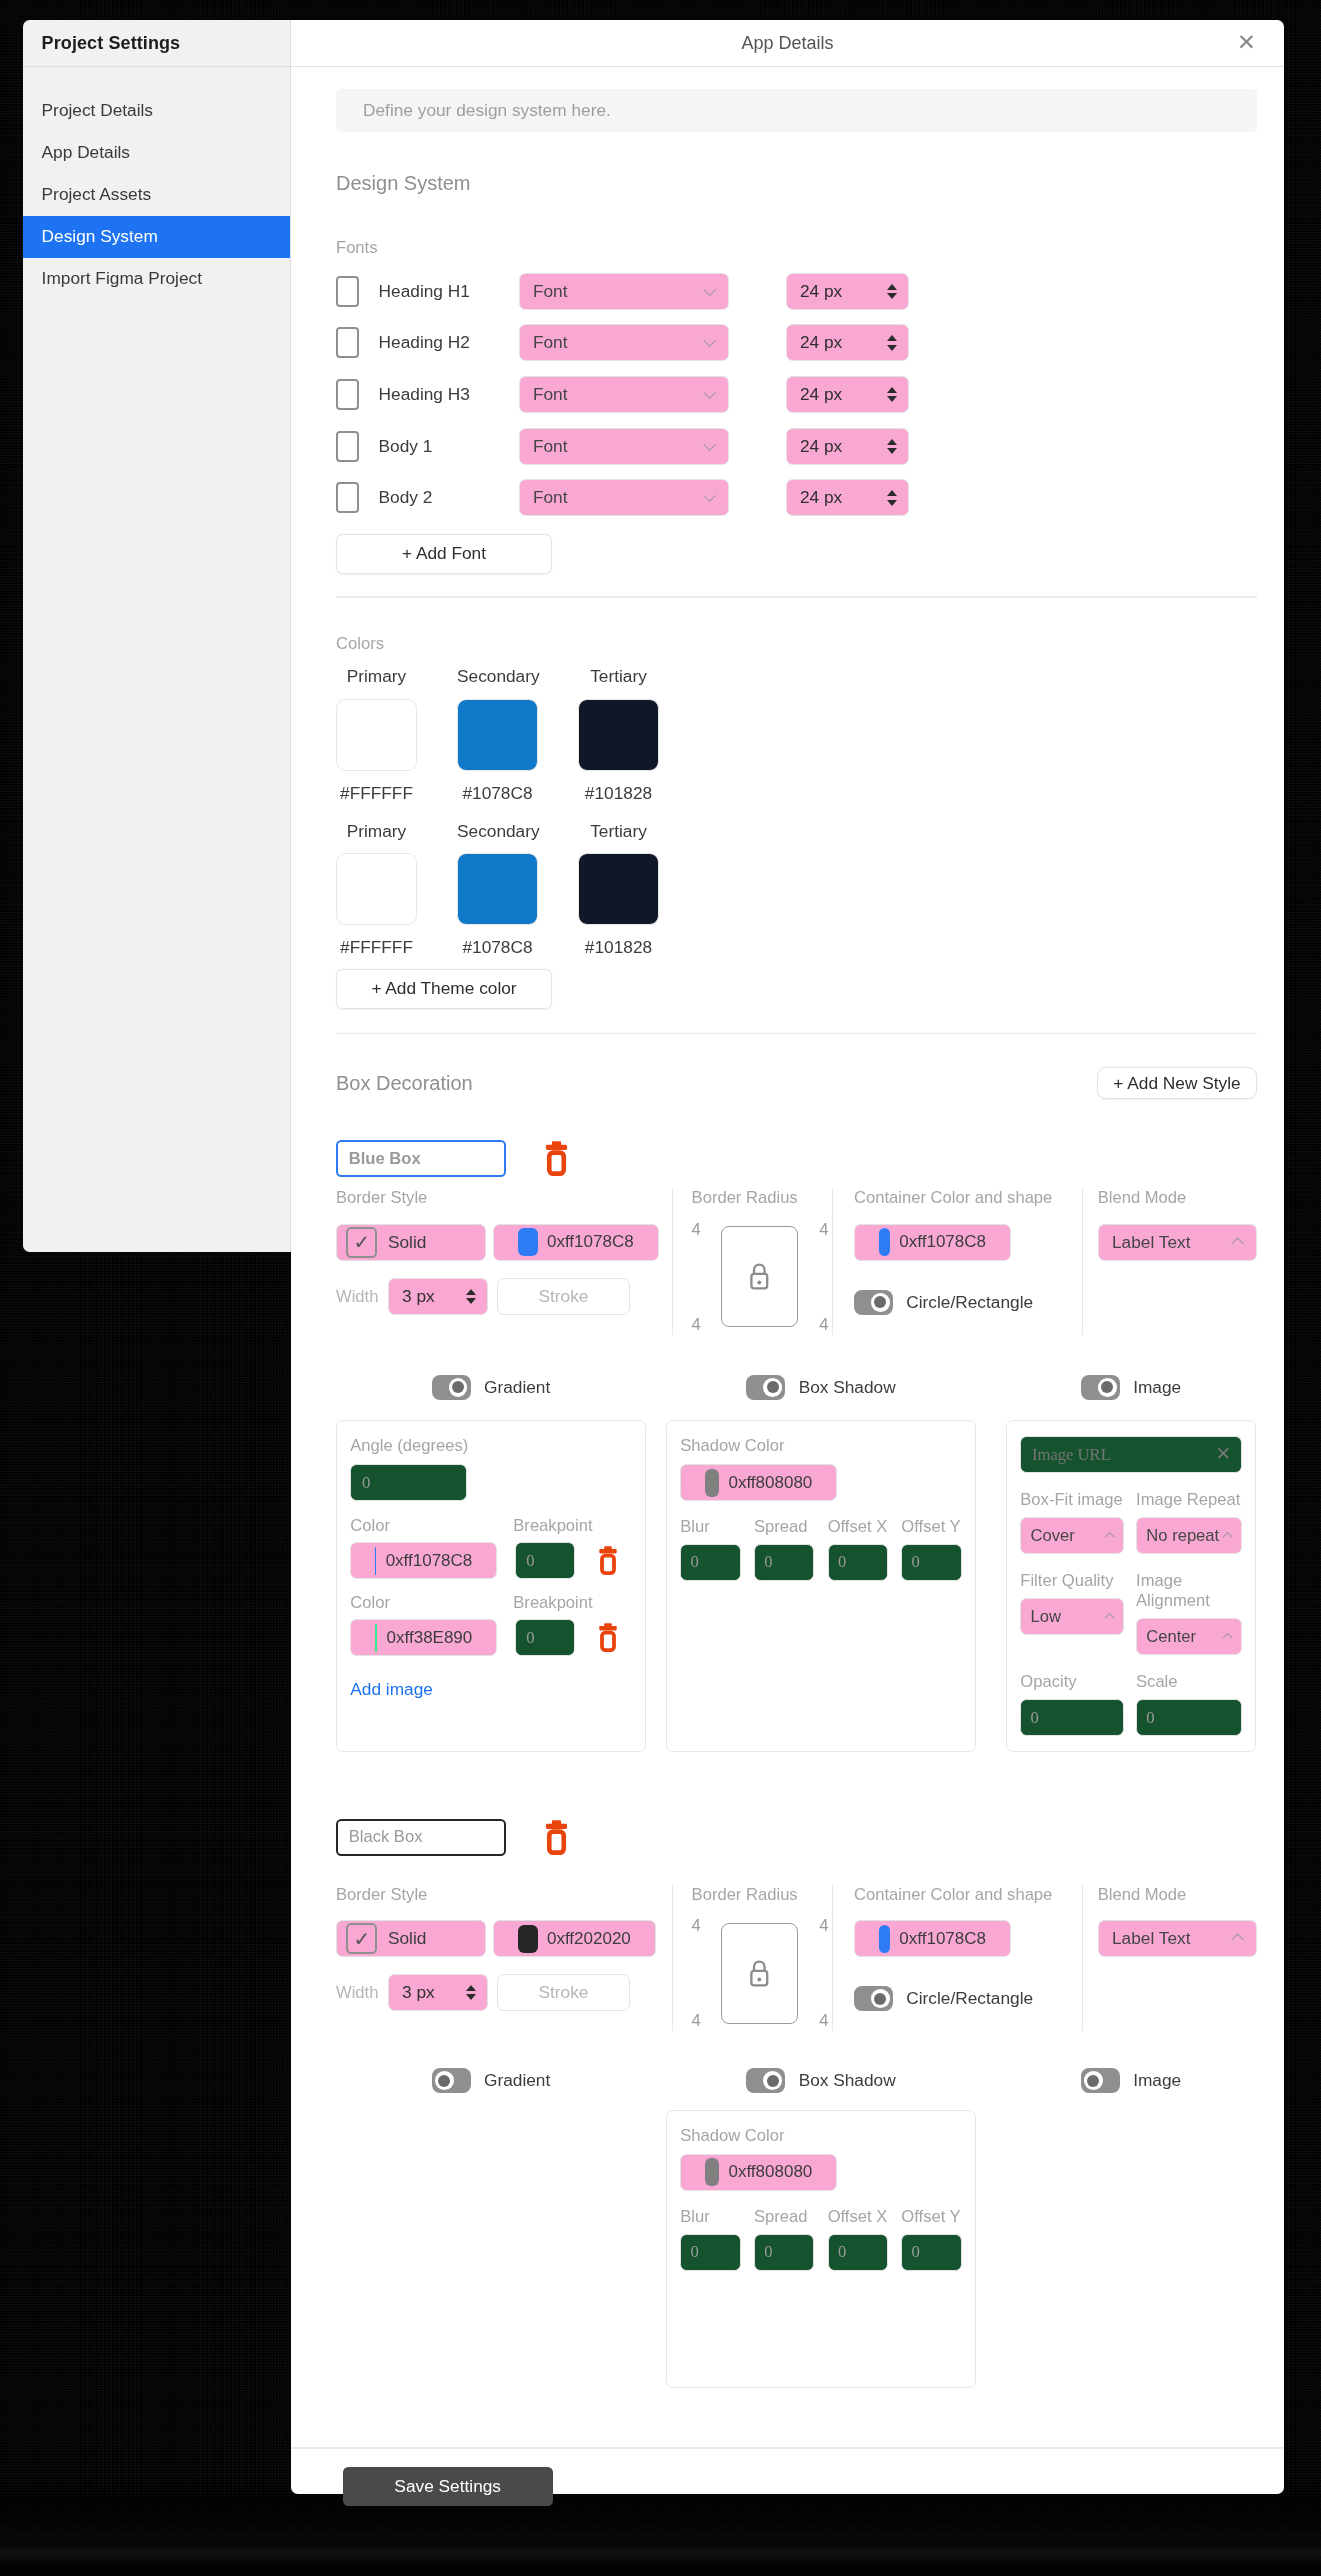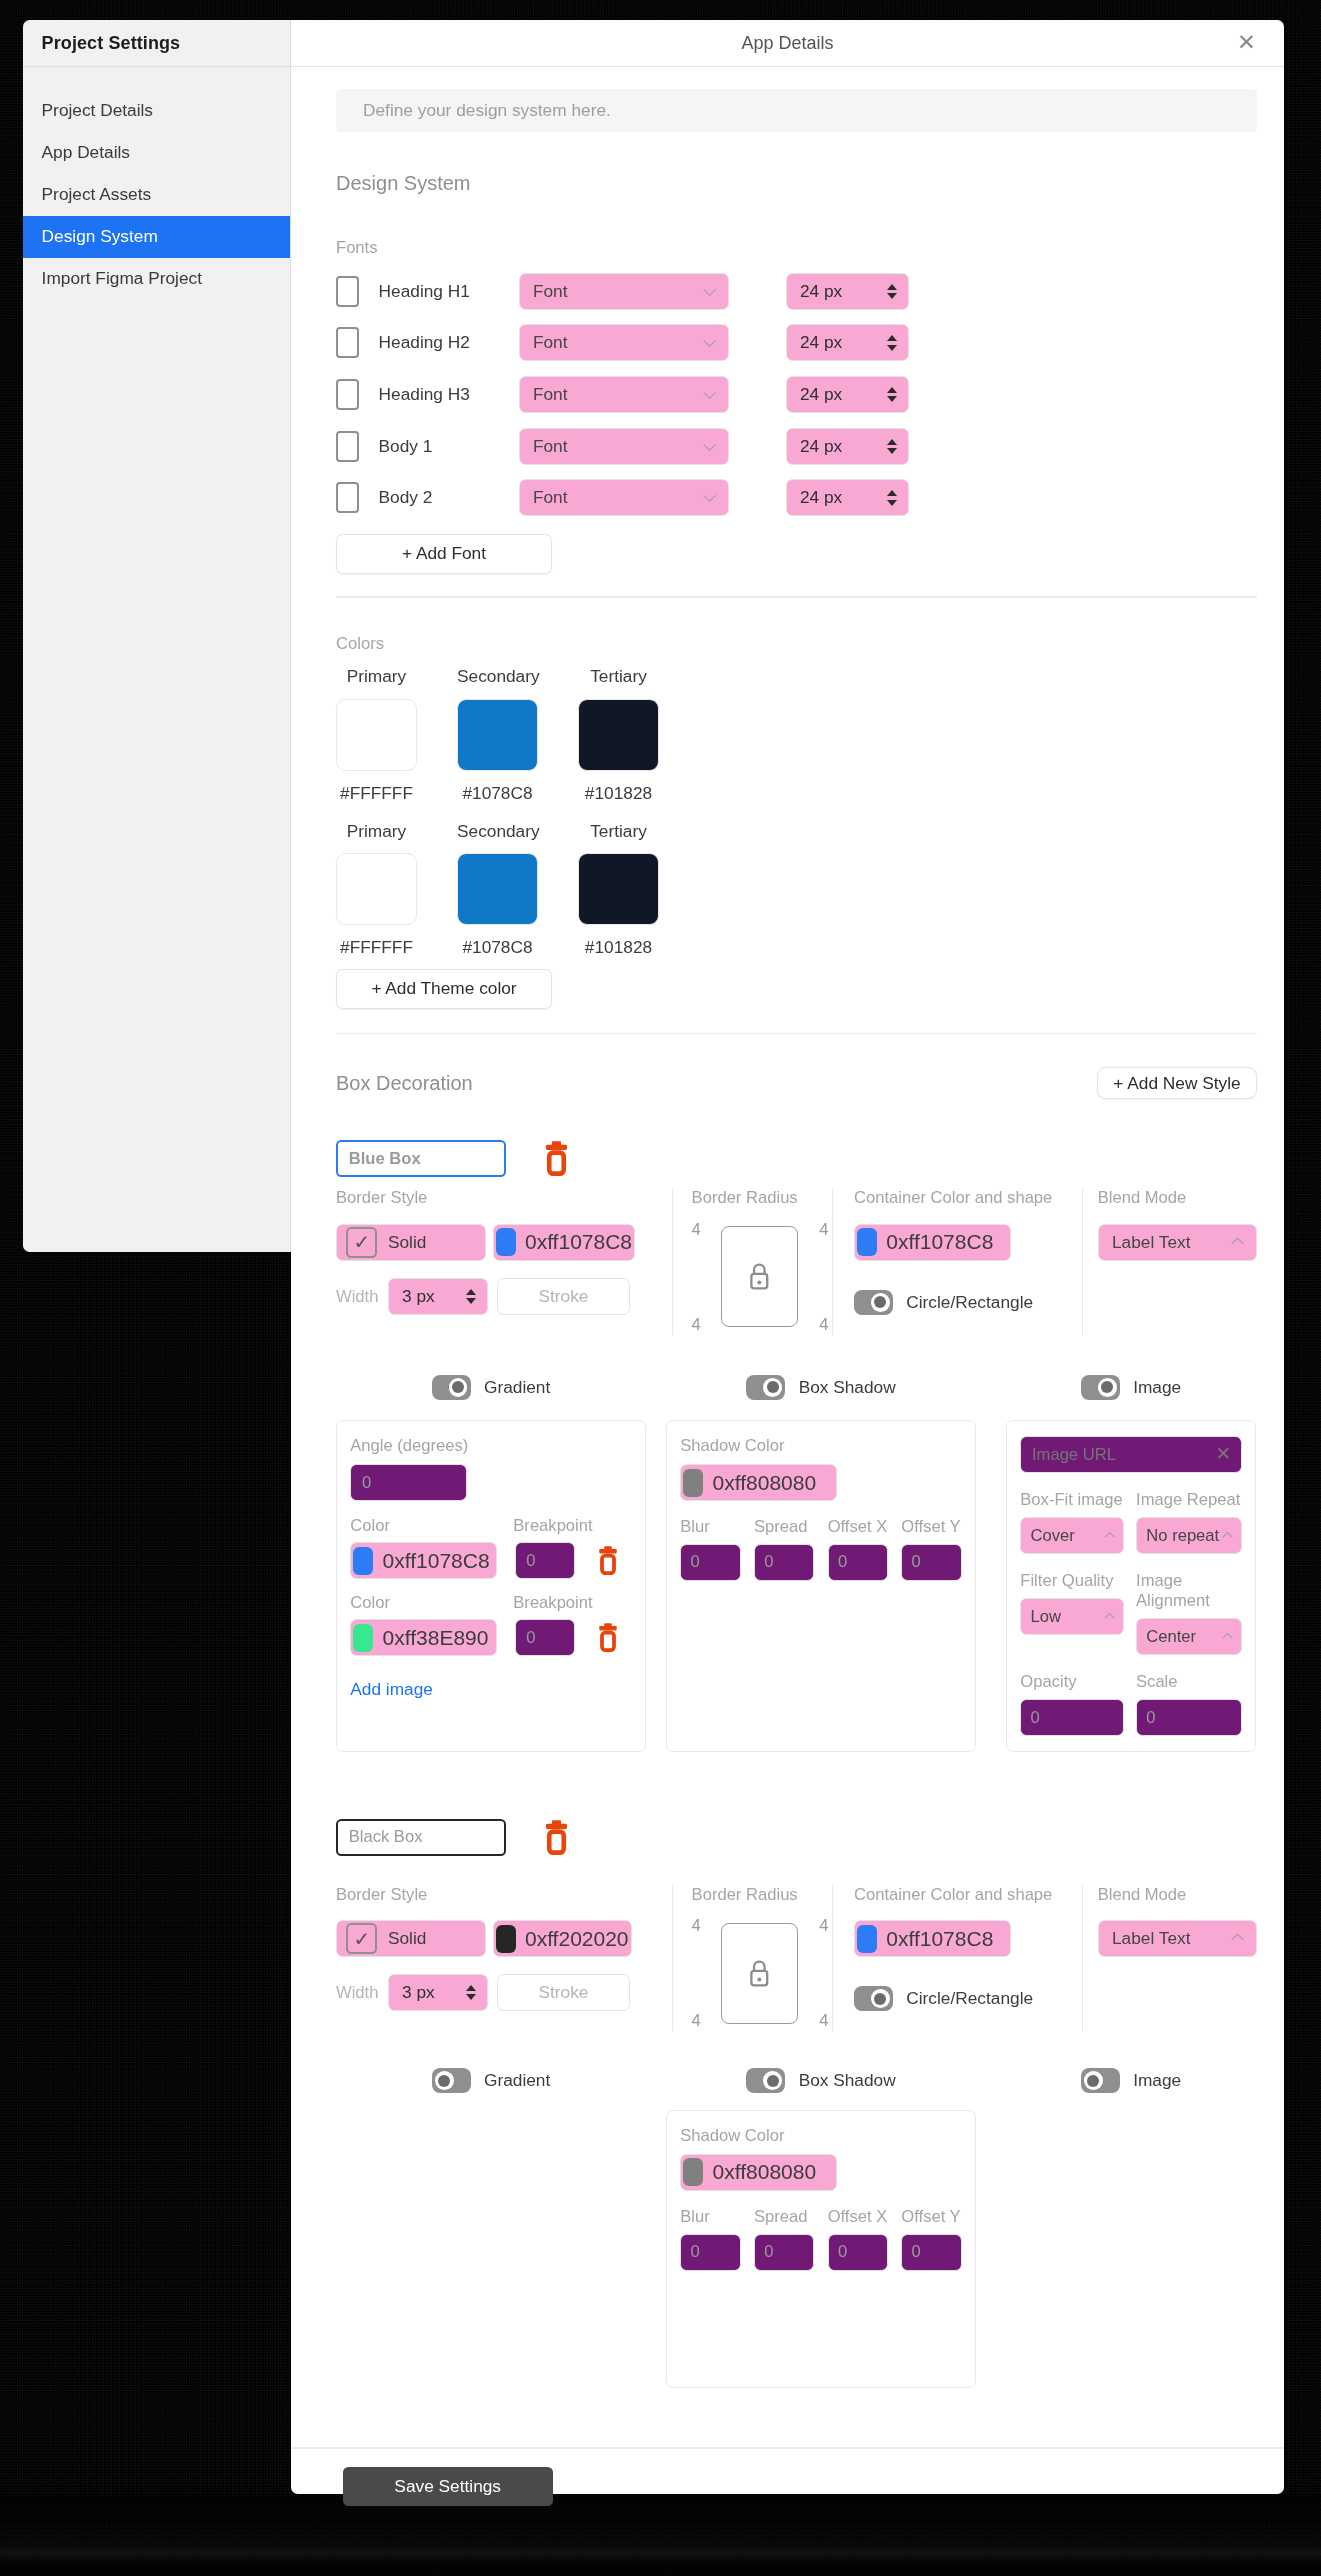--- a/index.html
+++ b/index.html
@@ -64,22 +64,22 @@
   .chev.up{ transform:rotate(-135deg) translate(-0.7px,-0.7px); }
   .stepper{ justify-content:space-between; padding:0 10.7px 0 13.3px; font-size:17.3px; color:#2f2f2f; }
   .arrows{ display:flex; flex-direction:column; gap:3.3px; align-items:center; }
   .tri-up{ width:0;height:0;border-left:5.3px solid transparent;border-right:5.3px solid transparent;border-bottom:6px solid #2b2b2b;}
   .tri-dn{ width:0;height:0;border-left:5.3px solid transparent;border-right:5.3px solid transparent;border-top:6px solid #2b2b2b;}
   .btn-outline{ border:1.3px solid #e3e3e3; border-radius:6.7px; background:#fff;
     display:flex; align-items:center; justify-content:center; font-size:17.3px; color:#2e2e2e; cursor:pointer;
     box-shadow:0 0.7px 2px rgba(0,0,0,.06); }
   .divider{ height:1.3px; background:#ececec; }
   .inp{ border:1.3px solid #e3e3e3; border-radius:6.7px; height:37px; font-size:16.6px;
-    color:#9a9a9a; padding:0 10.7px; width:100%; outline:none; background:#701a75;
-    font-family:Liberation Sans, sans-serif;}
+    color:#9a9a9a; padding:0 10.7px; width:100%; outline:none; background:#14532d;
+    font-family:Liberation Serif, serif;}
 
   
   .font-row{ display:flex; align-items:center; margin-top:14.7px; }
   .font-row:first-of-type{ margin-top:20.6px; }
   .cb{ width:22.6px; height:31px; border:2px solid #8f8f8f; border-radius:4px; background:#fff; cursor:pointer;}
   .font-label{ width:140px; margin-left:20px; font-size:17.3px; color:#3c3c3c; }
   .font-sel{ width:210px; }
   .size-step{ width:123px; margin-left:57px; }
 
   .add-btn{ width:216px; height:40px; margin-top:17.3px; }
@@ -105,21 +105,21 @@
   .sg-col{ padding-top:0; }
   .sg-col + .sg-col{ border-left:1.3px solid #e8e8e8; }
   .sg-col.c2{ padding-left:18.6px; }
   .sg-col.c3{ padding-left:21px; }
   .sg-col.c4{ padding-left:14.7px; }
   .col-header{ font-size:16.6px; color:#a5a5a5; line-height:20px; margin-bottom:15.3px; }
   .bs-row1{ display:flex; gap:6.7px; align-items:center; }
   .cb-box{ width:150px; gap:10.7px; padding:0 9.3px; font-size:17.3px; color:#3c3c3c; }
   .cb-check{ width:31px; height:31px; border:2px solid #8f8f8f; border-radius:5.3px;
     display:flex; align-items:center; justify-content:center; font-size:20px; color:#555; cursor:pointer;}
-  .chipbox{ gap:9.3px; padding:0 2px; font-size:21px; color:#3c3c3c; cursor:pointer;}
+  .chipbox{ gap:9.3px; padding:0 24px; font-size:17px; color:#3c3c3c; cursor:pointer;}
   .chip{ width:20px; height:28px; border-radius:6px; }
   .bs-row2{ display:flex; align-items:center; margin-top:17.3px; gap:9.3px;}
   .w-label{ font-size:16.6px; color:#b5b5b5; }
   .w-step{ width:100px; }
   .stroke-btn{ width:133px; height:37px; color:#b5b5b5; box-shadow:none;}
 
   .radius-widget{ width:137px; position:relative; height:115px; margin-top:-4px;}
   .rw-num{ position:absolute; font-size:16.6px; color:#9a9a9a; }
   .rw-rect{ position:absolute; left:29px; top:6.7px; width:77px; height:101px;
     border:1.7px solid #9a9a9a; border-radius:8px; display:flex; align-items:center; justify-content:center;}

